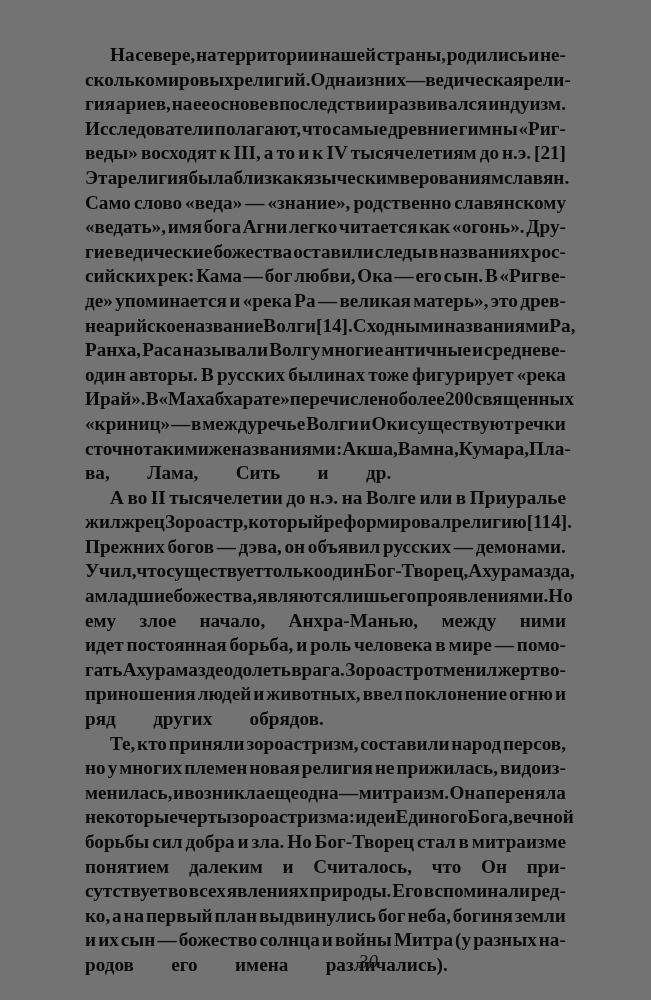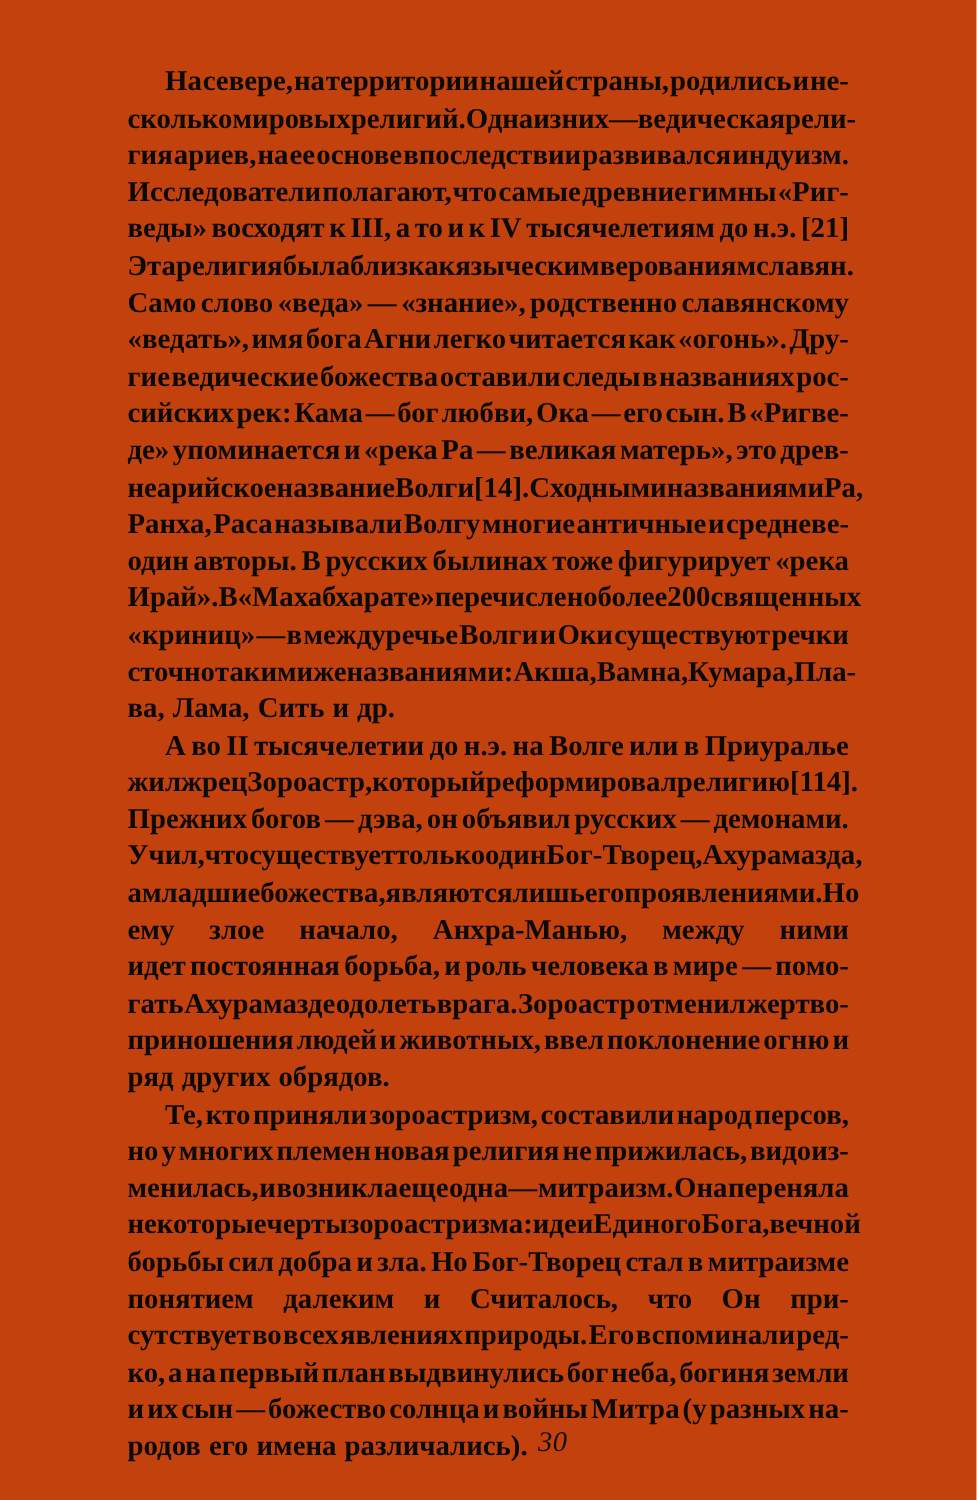--- a/index.html
+++ b/index.html
@@ -16,21 +16,21 @@
     font-family: "Liberation Serif", "DejaVu Serif", serif;
     color: #0a0a0a;
     -webkit-font-smoothing: antialiased;
   }
   .page {
     position: absolute;
     left: 0;
     top: 0;
     width: 651px;
     height: 1000px;
-    background: #c2410c;
+    background: #737373;
   }
   .text-block {
     position: absolute;
     left: 85px;
     top: 43px;
     width: 481px;
   }
   .para {
     margin: 0;
     padding: 0;
@@ -41,20 +41,21 @@
     flex-direction: row;
     justify-content: space-between;
     height: 24.6px;
     line-height: 24.6px;
     font-size: 19.2px;
     font-weight: 600;
     white-space: pre;
   }
   .jline.last {
     justify-content: flex-start;
+    gap: 32px;
   }
   .jline.first-indent {
     padding-left: 25px;
   }
   .jline.last .w + .w {
     margin-left: 0.28em;
   }
   .page-number {
     position: absolute;
     left: 0;

